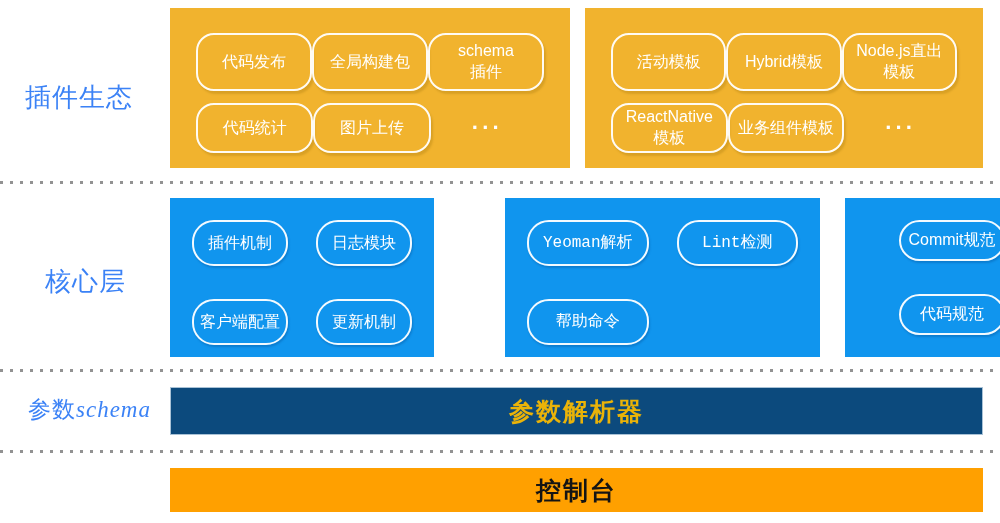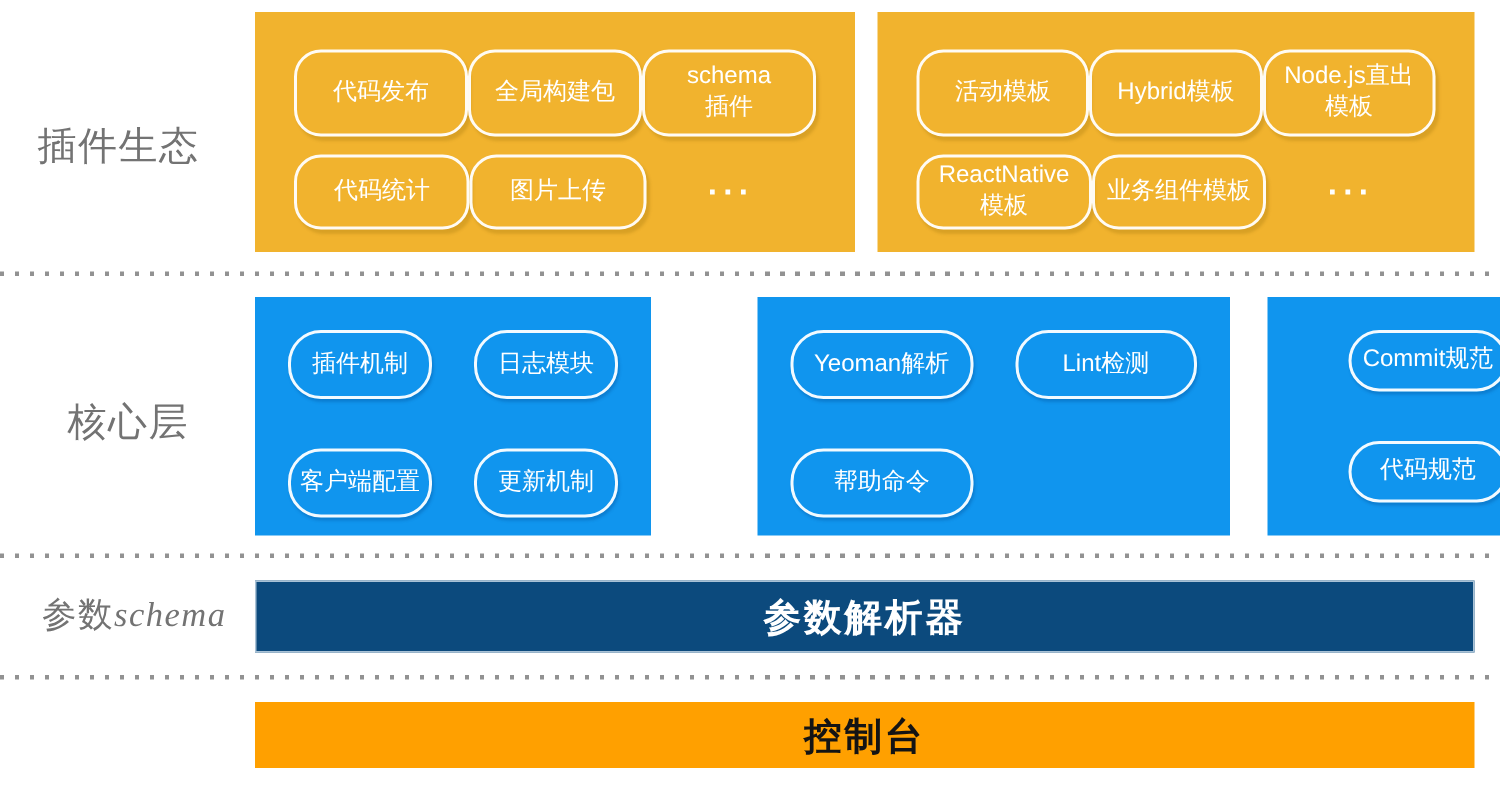--- a/index.html
+++ b/index.html
@@ -2,21 +2,21 @@
 <html><head>
 <meta charset="utf-8">
 <style>
   html,body{margin:0;padding:0;background:#fff;}
   .canvas{
     position:relative;width:1000px;height:523px;background:#ffffff;
     font-family:"Liberation Sans",sans-serif;overflow:hidden;
   }
   
   .side-label{
-    position:absolute;color:#737373;
+    position:absolute;color:#3b82f6;
     font-family:"Liberation Serif","DejaVu Serif",serif;
     font-size:26px;letter-spacing:1px;white-space:nowrap;
   }
   .side-label .en{font-style:italic;font-size:23px;}
   
   .divider{
     position:absolute;left:0;width:1000px;height:3px;
     background:repeating-linear-gradient(to right,#929292 0 3px,transparent 3px 10px);
   }
   
@@ -49,21 +49,21 @@
     display:flex;flex-direction:column;gap:33px;padding:22px 16px;
     height:100%;box-sizing:border-box;align-items:center;
   }
   .core-col .pill{height:46px;width:106px;}
   
   .bar{
     position:absolute;left:170px;width:813px;display:flex;
     align-items:center;justify-content:center;box-sizing:border-box;
     font-weight:bold;font-size:25px;letter-spacing:2px;
   }
-  .navy-bar{top:387px;height:48px;background:#0C4A7D;color:#ffffff;border:1px solid #A9C2D6;}
+  .navy-bar{top:387px;height:48px;background:#0C4A7D;color:#eab308;border:1px solid #A9C2D6;}
   .console-bar{top:468px;height:44px;background:#FFA000;color:#141414;}
 </style>
 </head>
 <body>
 
 <div class="canvas">
 
   <div class="side-label" style="left:25px;top:80px;">插件生态</div>
   <div class="side-label" style="left:45px;top:264px;">核心层</div>
   <div class="side-label" style="left:28px;top:394px;font-size:23px;"><span>参数</span><span class="en">schema</span></div>
@@ -105,21 +105,21 @@
 
   <div class="box blue" style="left:170px;top:198px;width:264px;height:159px;">
     <div class="core-grid">
       <div class="pill">插件机制</div>
       <div class="pill">日志模块</div>
       <div class="pill">客户端配置</div>
       <div class="pill">更新机制</div>
     </div>
   </div>
 
-  <div class="box blue" style="left:505px;top:198px;width:315px;height:159px;">
+  <div class="box blue" style="left:505px;top:198px;width:315px;height:159px;font-family:Liberation Mono, monospace;">
     <div class="core-grid">
       <div class="pill">Yeoman解析</div>
       <div class="pill">Lint检测</div>
       <div class="pill">帮助命令</div>
     </div>
   </div>
 
   <div class="box blue" style="left:845px;top:198px;width:166px;height:159px;padding-left:48px;">
     <div class="core-col">
       <div class="pill">Commit规范</div>

